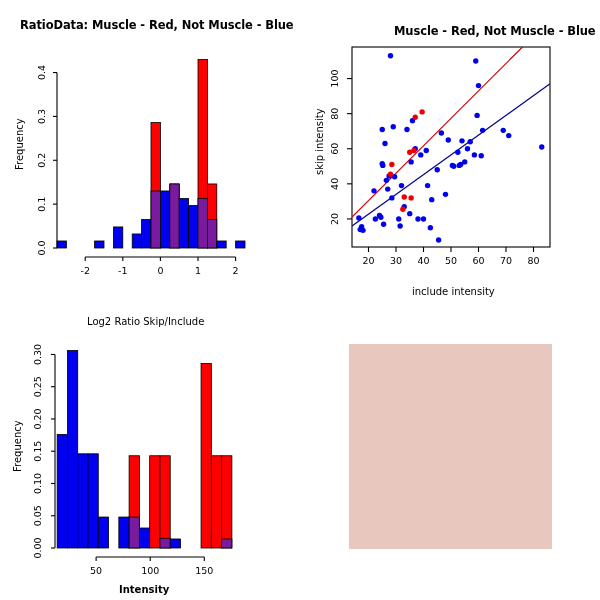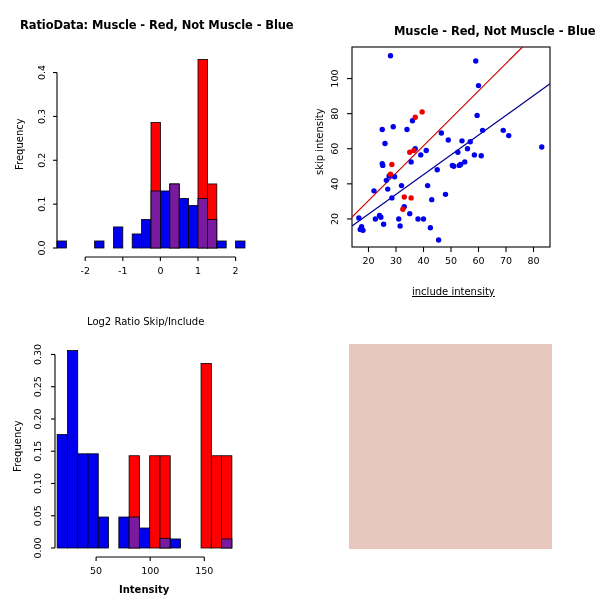--- a/index.html
+++ b/index.html
@@ -202,21 +202,21 @@
         <text x="123.5" y="264" font-family="&quot;DejaVu Sans&quot;, sans-serif" font-size="9.5" fill="#000" text-anchor="middle">40</text>
         <path d="M151,247 L151,252" stroke="#000" stroke-width="1.1"></path>
         <text x="151" y="264" font-family="&quot;DejaVu Sans&quot;, sans-serif" font-size="9.5" fill="#000" text-anchor="middle">50</text>
         <path d="M178.5,247 L178.5,252" stroke="#000" stroke-width="1.1"></path>
         <text x="178.5" y="264" font-family="&quot;DejaVu Sans&quot;, sans-serif" font-size="9.5" fill="#000" text-anchor="middle">60</text>
         <path d="M206,247 L206,252" stroke="#000" stroke-width="1.1"></path>
         <text x="206" y="264" font-family="&quot;DejaVu Sans&quot;, sans-serif" font-size="9.5" fill="#000" text-anchor="middle">70</text>
         <path d="M233.5,247 L233.5,252" stroke="#000" stroke-width="1.1"></path>
         <text x="233.5" y="264" font-family="&quot;DejaVu Sans&quot;, sans-serif" font-size="9.5" fill="#000" text-anchor="middle">80</text>
       </svg>
-    <div class="axis-title" style="left:112px; top:286px;text-decoration:underline;">include intensity</div>
+    <div class="axis-title" style="left:112px; top:286px;">include intensity</div>
     <div class="axis-title vert" style="left:14px; top:175px;">skip intensity</div>
   </div>
 
   <div class="panel" style="left:0px; top:300px; width:300px; height:300px;">
     <svg id="svg-gene" width="300" height="300" style="position:absolute;left:0;top:0;">
         <g>
           <rect x="129.10818713450294" y="155.74193548387098" width="10.277777777777771" height="92.25806451612902" fill="#ff0000" stroke="#000" stroke-width="0.8"></rect>
           <rect x="149.66374269005848" y="155.74193548387098" width="10.277777777777771" height="92.25806451612902" fill="#ff0000" stroke="#000" stroke-width="0.8"></rect>
           <rect x="159.94152046783626" y="155.74193548387098" width="10.277777777777771" height="92.25806451612902" fill="#ff0000" stroke="#000" stroke-width="0.8"></rect>
           <rect x="201.05263157894737" y="63.48387096774195" width="10.277777777777771" height="184.51612903225805" fill="#ff0000" stroke="#000" stroke-width="0.8"></rect>

